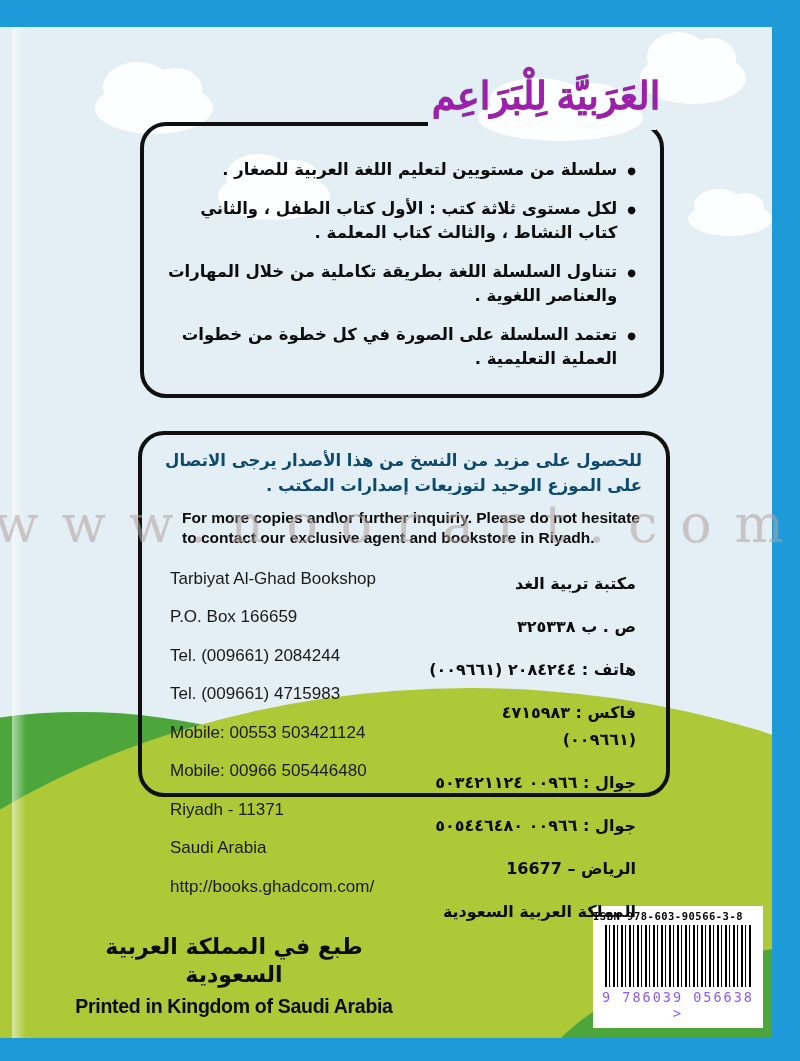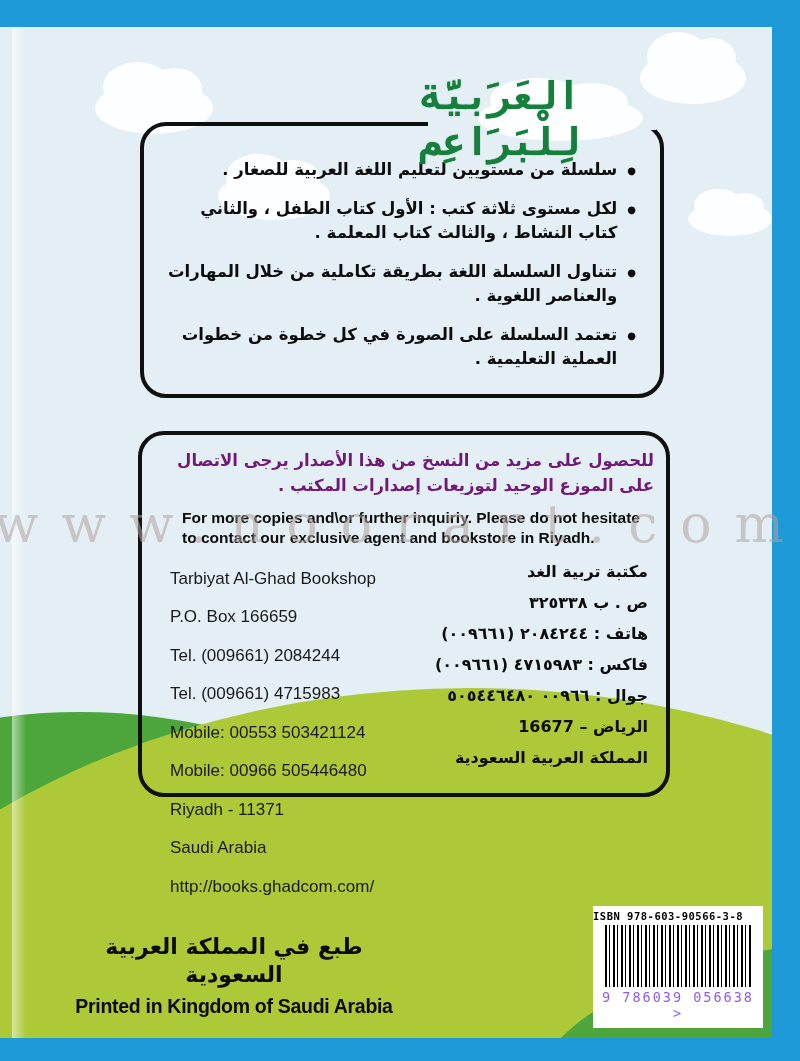--- a/index.html
+++ b/index.html
@@ -25,46 +25,46 @@
   .c4{left:640px;top:52px;width:106px;height:52px;}
   .c5{left:688px;top:202px;width:84px;height:34px;}
   
   .hill{position:absolute;border-radius:50%;}
   .hill-dark-left{left:-330px;top:712px;width:820px;height:560px;background:#4ca63c;z-index:1;}
   .hill-lime{left:-280px;top:688px;width:1500px;height:1100px;background:#adc938;z-index:2;}
   .hill-dark-right{left:530px;top:938px;width:760px;height:330px;background:#4ca63c;z-index:3;}
   
   .title{
     position:absolute;left:420px;top:74px;width:252px;z-index:12;
-    direction:rtl;text-align:left;
-    font-family:Liberation Mono, monospace;font-weight:bold;font-size:38px;
-    color:#15803d;text-shadow:0 0 1px #1e7030;
+    direction:rtl;text-align:center;
+    font-family:Liberation Serif, serif;font-weight:bold;font-size:38px;
+    color:#a21caf;text-shadow:0 0 1px #1e7030;
   }
   .title-mask{position:absolute;left:428px;top:114px;width:228px;height:16px;background:#e3eef5;z-index:11;}
   
   .infobox{position:absolute;border:4px solid #101010;border-radius:26px;background:transparent;z-index:10;}
   .box1{left:140px;top:122px;width:516px;height:268px;}
   .box2{left:138px;top:431px;width:524px;height:358px;}
   
   .bullets{direction:rtl;padding:32px 24px 0 18px;}
   .bullet{display:flex;gap:10px;margin-bottom:15px;
     font-family:"DejaVu Sans", sans-serif;font-weight:bold;font-size:16.5px;
     line-height:1.45;color:#0d0d0d;}
   .bullet .dot{flex:0 0 auto;font-size:10px;margin-top:6px;}
   
-  .ar-note{direction:rtl;text-align:right;padding:14px 12px 0 16px;
+  .ar-note{direction:rtl;text-align:right;padding:14px 24px 0 16px;
     font-family:"DejaVu Sans", sans-serif;font-weight:bold;font-size:16.5px;
-    line-height:1.5;color:#701a75;}
+    line-height:1.5;color:#0c4a6e;}
   .en-note{padding:9px 14px 0 16px;font-weight:bold;font-size:15.5px;line-height:1.3;color:#0d0d0d;margin-left:24px;}
   .cols{display:flex;padding:6px 14px 0 16px;}
   .col-en{flex:1.04;font-size:17px;color:#1a1a1a;}
   .col-en p{margin:12px;line-height:26.5px;}
   .col-ar{flex:1;direction:rtl;text-align:right;
     font-family:"DejaVu Sans", sans-serif;font-weight:bold;font-size:16px;color:#0d0d0d;}
-  .col-ar p{margin:4px;line-height:27px;}
+  .col-ar p{margin:16px;line-height:27px;}
   
   .watermark{
     position:absolute;left:-6px;top:494px;width:810px;z-index:50;
     font-family:"DejaVu Serif", serif;font-size:52px;letter-spacing:23px;
     color:#b3a3a0;opacity:.55;white-space:nowrap;pointer-events:none;
   }
   
   .printed{position:absolute;left:62px;top:933px;width:344px;text-align:center;z-index:5;color:#0c0c0c;}
   .printed .ar{font-family:"DejaVu Sans", sans-serif;font-weight:bold;font-size:22px;line-height:1.25;}
   .printed .en{font-weight:bold;font-size:19.5px;margin-top:7px;letter-spacing:-0.3px;}
@@ -137,20 +137,21 @@
         <p>Mobile: 00966 505446480</p>
         <p>Riyadh - 11371</p>
         <p>Saudi Arabia</p>
         <p>http://books.ghadcom.com/</p>
       </div>
       <div class="col-ar">
         <p>مكتبة تربية الغد</p>
         <p>ص . ب ٣٢٥٣٣٨</p>
         <p>هاتف : ٢٠٨٤٢٤٤ (٠٠٩٦٦١)</p>
         <p>فاكس : ٤٧١٥٩٨٣ (٠٠٩٦٦١)</p>
+        <p>جوال : ‪٠٠٩٦٦ ٥٠٣٤٢١١٢٤‬</p>
         <p>جوال : ‪٠٠٩٦٦ ٥٠٥٤٤٦٤٨٠‬</p>
         <p>الرياض – 16677</p>
         <p>المملكة العربية السعودية</p>
       </div>
     </div>
   </div>
 
   <div class="printed">
     <div class="ar">طبع في المملكة العربية السعودية</div>
     <div class="en">Printed in Kingdom of Saudi Arabia</div>

